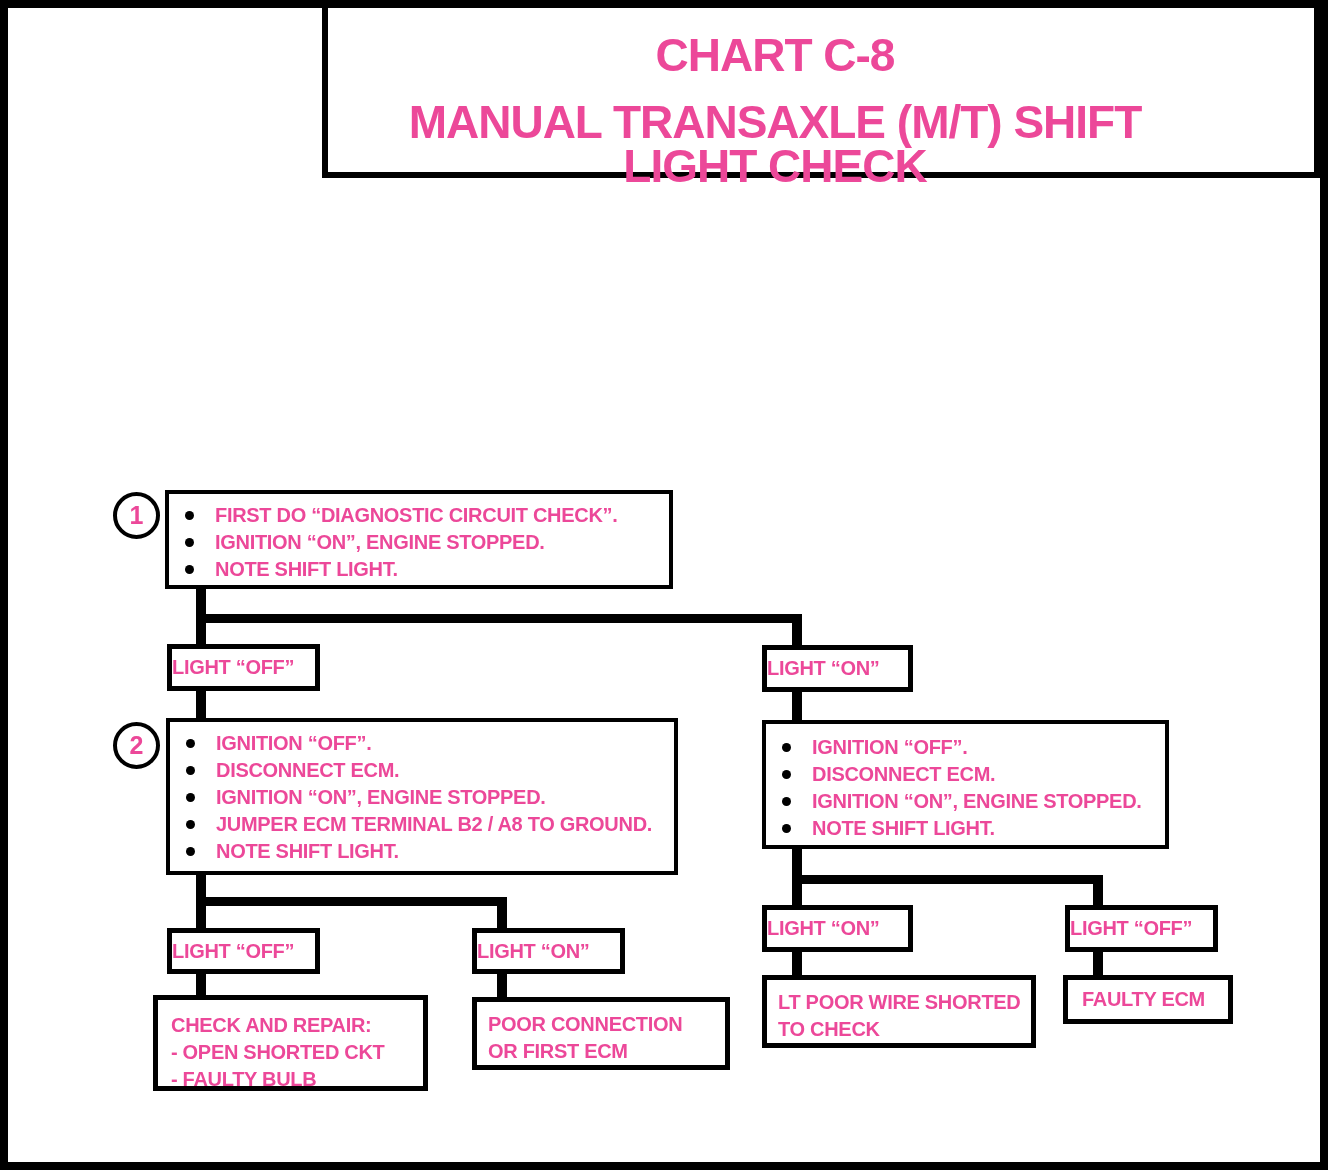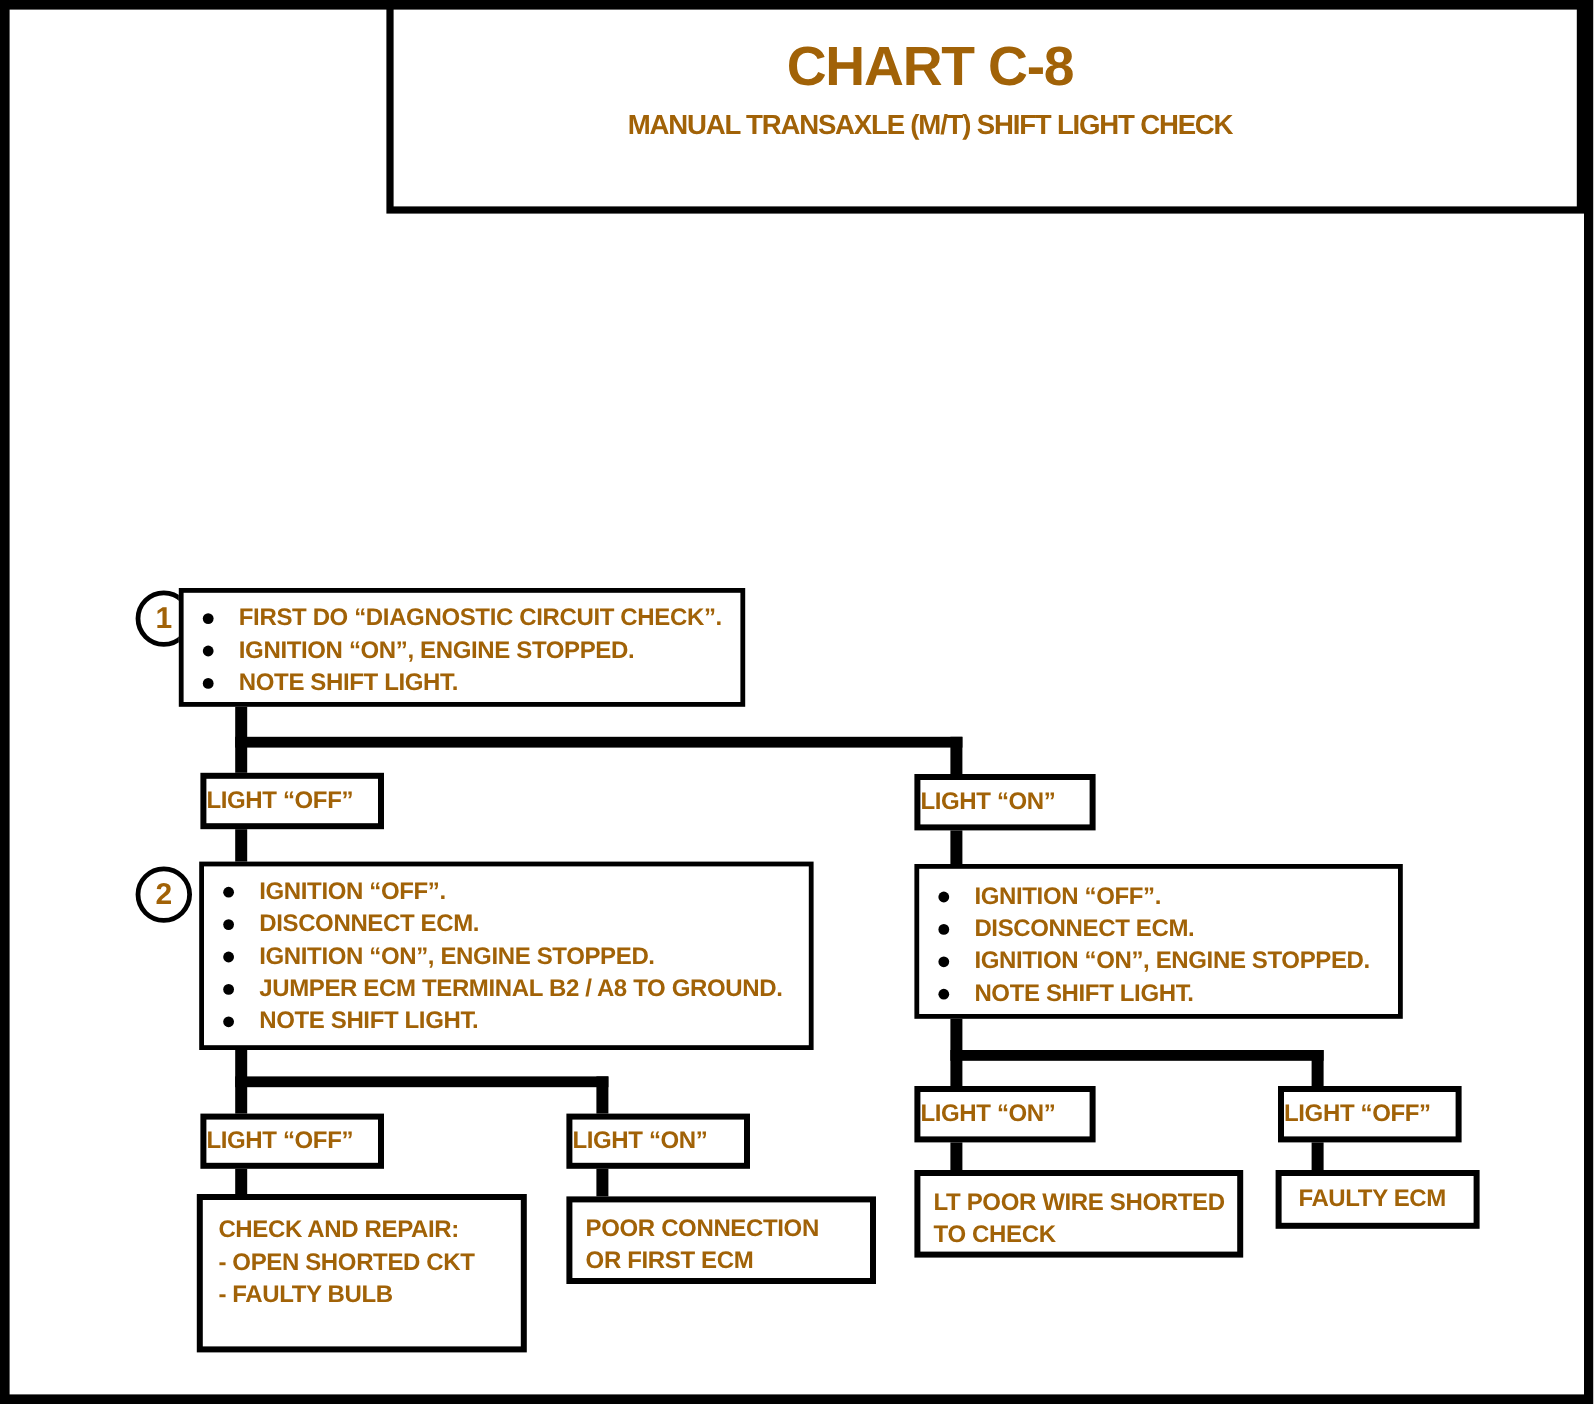--- a/index.html
+++ b/index.html
@@ -1,31 +1,31 @@
 <!DOCTYPE html>
 <html><head>
 <meta charset="utf-8">
 <style>
   html,body{margin:0;padding:0;background:#fff;}
   .canvas{
     position:relative;width:1328px;height:1170px;background:#ffffff;
-    font-family:"Liberation Sans",sans-serif;font-weight:700;color:#a16207;
+    font-family:"Liberation Sans",sans-serif;font-weight:700;color:#ec4899;
     overflow:hidden;
   }
   .outer-frame{
     position:absolute;left:0;top:0;width:1328px;height:1170px;
     border:8px solid #000;box-sizing:border-box;pointer-events:none;
   }
   .title-box{
     position:absolute;left:322px;top:0;width:998px;height:178px;
     border:6px solid #000;box-sizing:border-box;background:#fff;
     text-align:center;padding:22px 112px 0 20px;
   }
   .title-line1{font-size:46px;letter-spacing:-1px;line-height:54px;}
-  .title-line2{font-size:23px;letter-spacing:-1px;line-height:44px;}
+  .title-line2{font-size:46px;letter-spacing:-1px;line-height:44px;margin-top:18px;}
   .conn{position:absolute;background:#000;}
   .node{
     position:absolute;background:#fff;border:5px solid #000;
     box-sizing:border-box;font-size:20px;letter-spacing:-0.3px;
   }
   .step{border-width:4px;padding:8px 6px 0 14px;}
   .step .li{
     position:relative;line-height:27px;padding-left:32px;white-space:nowrap;
   }
   .step .li::before{
@@ -66,21 +66,21 @@
   <div class="conn" style="left:1093px;top:949px;width:10px;height:30px"></div>
 
   <div class="title-box">
     <div class="title-line1">CHART C-8</div>
     <div class="title-line2">MANUAL TRANSAXLE (M/T) SHIFT LIGHT CHECK</div>
   </div>
 
   <div class="circle" style="left:113px;top:492px">
     <span>1</span>
   </div>
-  <div class="node step" style="left:149px;top:490px;width:472px;height:99px">
+  <div class="node step" style="left:165px;top:490px;width:508px;height:99px">
       <div class="li">FIRST DO “DIAGNOSTIC CIRCUIT CHECK”.</div>
       <div class="li">IGNITION “ON”, ENGINE STOPPED.</div>
       <div class="li">NOTE SHIFT LIGHT.</div>
     </div>
 
   <div class="node light" style="left:167px;top:644px;width:153px;height:47px">
     <span>LIGHT “OFF”</span>
   </div>
   <div class="node light" style="left:762px;top:645px;width:151px;height:47px">
     <span>LIGHT “ON”</span>
@@ -111,21 +111,21 @@
     <span>LIGHT “ON”</span>
   </div>
 
   <div class="node light" style="left:762px;top:905px;width:151px;height:47px">
     <span>LIGHT “ON”</span>
   </div>
   <div class="node light" style="left:1065px;top:905px;width:153px;height:47px">
     <span>LIGHT “OFF”</span>
   </div>
 
-  <div class="node endbox plain" style="left:164px;top:995px;width:275px;height:132px;padding-top:12px;padding-left:13px">
+  <div class="node endbox plain" style="left:153px;top:995px;width:275px;height:96px;padding-top:12px;padding-left:13px">
       <div class="li">CHECK AND REPAIR:</div>
       <div class="li">- OPEN SHORTED CKT</div>
       <div class="li">- FAULTY BULB</div>
     </div>
 
   <div class="node endbox plain" style="left:472px;top:997px;width:258px;height:73px">
       <div class="li">POOR CONNECTION</div>
       <div class="li">OR FIRST ECM</div>
     </div>
 

